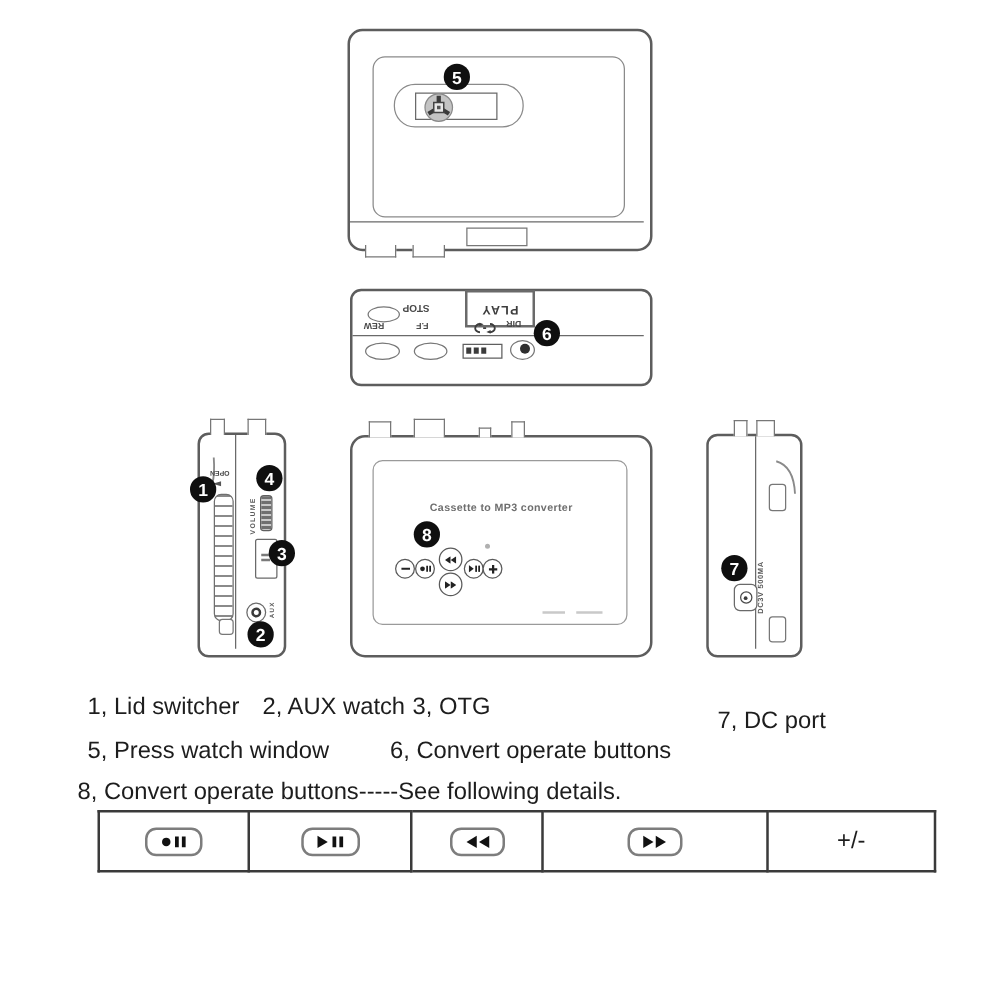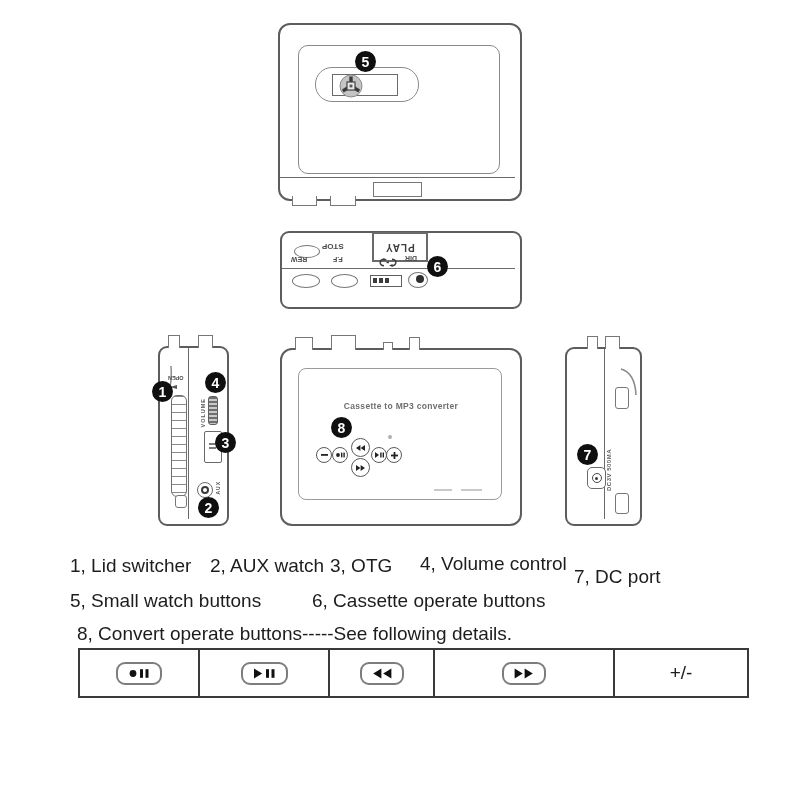--- a/index.html
+++ b/index.html
@@ -203,27 +203,26 @@
     </div>
     <span class="vtext" style="left:39px;top:100px;font-size:6px;letter-spacing:0.5px;">DC3V 500MA</span>
   </div>
   <div class="badge" style="left:577px;top:444px;">
       <span>7</span>
     </div>
 
   <span class="cap" style="left:70px;top:555px;">1, Lid switcher</span>
   <span class="cap" style="left:210px;top:555px;">2, AUX watch</span>
   <span class="cap" style="left:330px;top:555px;">3, OTG</span>
-  <span class="cap" style="left:420px;top:553px;">4, Volume control</span>
-
-  <span class="cap" style="left:70px;top:590px;">5, Small watch buttons</span>
-  <span class="cap" style="left:312px;top:590px;">6, Cassette operate buttons</span>
+
+  <span class="cap" style="left:70px;top:590px;">5, Press watch window</span>
+  <span class="cap" style="left:312px;top:590px;">6, Convert operate buttons</span>
   <span class="cap" style="left:574px;top:566px;">7, DC port</span>
 
-  <span class="cap" style="left:77px;top:623px;">8, Convert operate buttons-----See following details.</span>
+  <span class="cap" style="left:62px;top:623px;">8, Convert operate buttons-----See following details.</span>
 
   <table class="spec">
     <colgroup>
       <col style="width:120px">
         <col style="width:130px">
         <col style="width:105px">
         <col style="width:180px">
         <col style="width:134px">
     </colgroup>
     <tbody>

